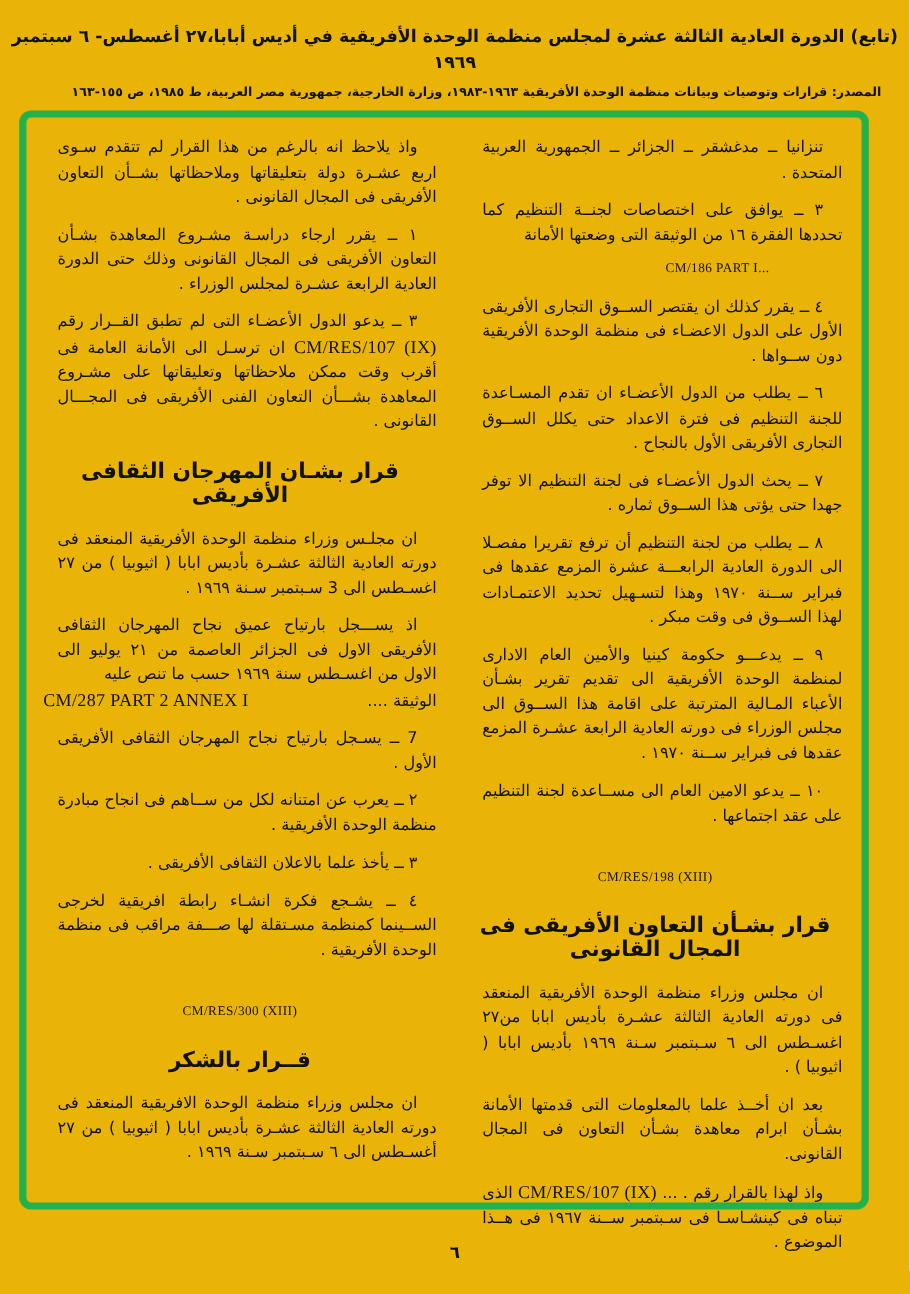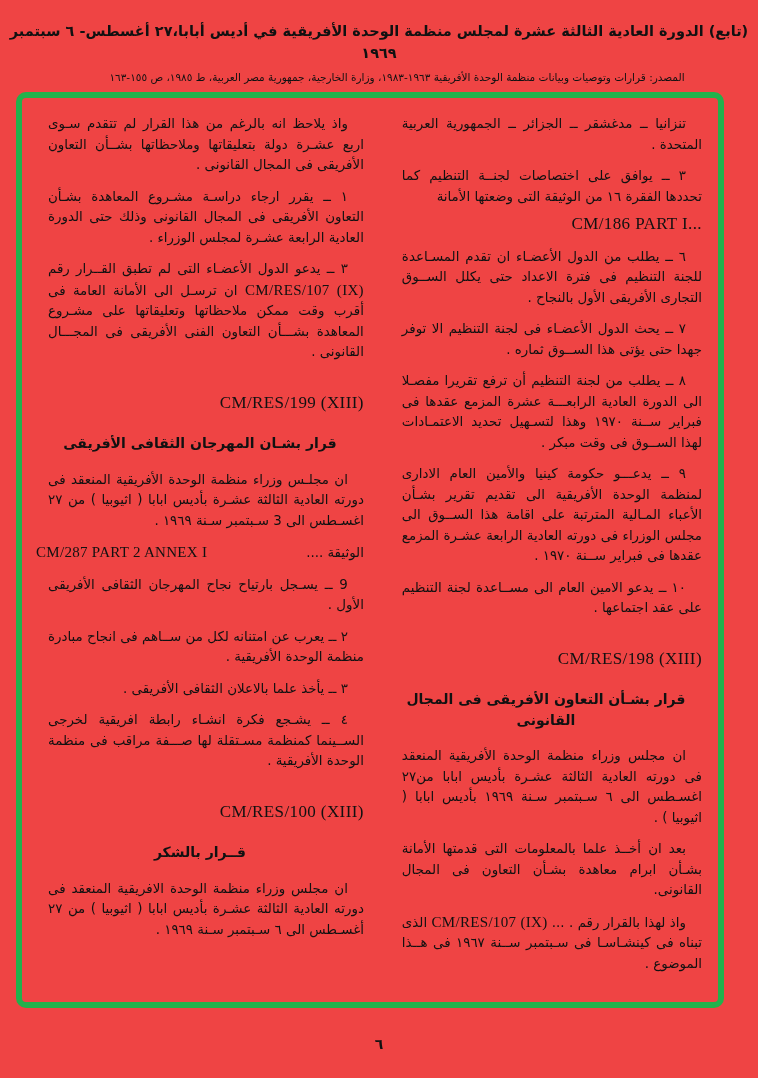--- a/index.html
+++ b/index.html
@@ -1,28 +1,28 @@
 <!DOCTYPE html>
 <html lang="ar" dir="rtl"><head>
 <meta charset="utf-8">
 <style>
   html,body{margin:0;padding:0;background:#fff;}
   .page{
     position:relative;
     width:758px;height:1078px;
-    background:#ef4444;
+    background:#eab308;
     font-family:"DejaVu Sans",sans-serif;
     color:#111;
     overflow:hidden;
     direction:rtl;
   }
   
   .hdr{position:absolute;top:20px;left:0;width:100%;text-align:center;}
   .hdr-title{font-size:14.5px;font-weight:bold;letter-spacing:0;line-height:22px;}
-  .hdr-source{font-size:10.5px;font-weight:normal;margin-top:7px;padding-left:36px;}
+  .hdr-source{font-size:10.5px;font-weight:bold;margin-top:7px;padding-left:36px;}
   
   .frame{
     position:absolute;
     left:16px;top:92px;
     width:708px;height:916px;
     border:6px solid #22b14c;
     border-radius:10px;
     box-sizing:border-box;
   }
   .cols{
@@ -39,35 +39,35 @@
   .col-right{flex-basis:318px;}
   .col-left{flex-basis:334px;}
   .para{
     text-align:justify;
     text-indent:16px;
     margin:0 0 11px 12px;
   }
   .para:last-child{margin-bottom:0;}
   .code{
     direction:ltr;
-    text-align:right;
+    text-align:center;
     font-family:"Liberation Serif",serif;
-    font-size:17px;
+    font-size:11px;
     letter-spacing:.4px;
     white-space:nowrap;
   }
   .code-inline{
     margin:-4px 0 12px 0;
     padding-left:104px;
   }
   .section-code{margin:30px 0 4px 0;}
   .res-heading{
     font-weight:bold;
     text-align:center;
-    font-size:14px;
+    font-size:18px;
     margin:20px 0 16px 0;
     text-indent:0;
   }
   .split-line{
     display:flex;
     justify-content:space-between;
     align-items:baseline;
     direction:rtl;
     margin:0 0 11px 0;
   }
@@ -90,48 +90,49 @@
     <div class="hdr-source">المصدر: قرارات وتوصيات وبيانات منظمة الوحدة الأفريقية ١٩٦٣-١٩٨٣، وزارة الخارجية، جمهورية مصر العربية، ط ١٩٨٥، ص ١٥٥-١٦٣</div>
   </div>
 
   <div class="frame" style="border-color: rgb(34, 177, 76);">
     <div class="cols">
 
       <div class="col col-right">
         <p class="para">تنزانيا ــ مدغشقر ــ الجزائر ــ الجمهورية العربية المتحدة .</p>
         <p class="para">٣ ــ يوافق على اختصاصات لجنــة التنظيم كما تحددها الفقرة ١٦ من الوثيقة التى وضعتها الأمانة</p>
         <div class="code code-inline">CM/186 PART I...</div>
+        <p class="para">٤ ــ يقرر كذلك ان يقتصر الســوق التجارى الأفريقى الأول على الدول الاعضـاء فى منظمة الوحدة الأفريقية دون ســواها .</p>
         <p class="para">٦ ــ يطلب من الدول الأعضـاء ان تقدم المسـاعدة للجنة التنظيم فى فترة الاعداد حتى يكلل الســوق التجارى الأفريقى الأول بالنجاح .</p>
         <p class="para">٧ ــ يحث الدول الأعضـاء فى لجنة التنظيم الا توفر جهدا حتى يؤتى هذا الســوق ثماره .</p>
         <p class="para">٨ ــ يطلب من لجنة التنظيم أن ترفع تقريرا مفصـلا الى الدورة العادية الرابعـــة عشرة المزمع عقدها فى فبراير ســنة ١٩٧٠ وهذا لتسـهيل تحديد الاعتمـادات لهذا الســوق فى وقت مبكر .</p>
         <p class="para">٩ ــ يدعـــو حكومة كينيا والأمين العام الادارى لمنظمة الوحدة الأفريقية الى تقديم تقرير بشـأن الأعباء المـالية المترتبة على اقامة هذا الســوق الى مجلس الوزراء فى دورته العادية الرابعة عشـرة المزمع عقدها فى فبراير ســنة ١٩٧٠ .</p>
         <p class="para">١٠ ــ يدعو الامين العام الى مســاعدة لجنة التنظيم على عقد اجتماعها .</p>
         <div class="code section-code">CM/RES/198 (XIII)</div>
         <p class="para res-heading">قرار بشـأن التعاون الأفريقى فى المجال القانونى</p>
         <p class="para">ان مجلس وزراء منظمة الوحدة الأفريقية المنعقد فى دورته العادية الثالثة عشـرة بأديس ابابا من٢٧ اغسـطس الى ٦ سـبتمبر سـنة ١٩٦٩ بأديس ابابا ( اثيوبيا ) .</p>
         <p class="para">بعد ان أخــذ علما بالمعلومات التى قدمتها الأمانة بشـأن ابرام معاهدة بشـأن التعاون فى المجال القانونى.</p>
         <p class="para"><span>واذ لهذا بالقرار رقم . ...</span> <span class="latin">CM/RES/107 (IX)</span> <span>الذى تبناه فى كينشـاسـا فى سـبتمبر ســنة ١٩٦٧ فى هــذا الموضوع .</span></p>
       </div>
 
       <div class="col col-left">
         <p class="para">واذ يلاحظ انه بالرغم من هذا القرار لم تتقدم سـوى اربع عشـرة دولة بتعليقاتها وملاحظاتها بشــأن التعاون الأفريقى فى المجال القانونى .</p>
         <p class="para">١ ــ يقرر ارجاء دراسـة مشـروع المعاهدة بشـأن التعاون الأفريقى فى المجال القانونى وذلك حتى الدورة العادية الرابعة عشـرة لمجلس الوزراء .</p>
         <p class="para"><span>٣ ــ يدعو الدول الأعضـاء التى لم تطبق القــرار رقم</span> <span class="latin">CM/RES/107 (IX)</span> <span>ان ترسـل الى الأمانة العامة فى أقرب وقت ممكن ملاحظاتها وتعليقاتها على مشـروع المعاهدة بشـــأن التعاون الفنى الأفريقى فى المجـــال القانونى .</span></p>
-        <div class="code section-code">CM/RES/199 (XIII)</div>
         <p class="para res-heading">قرار بشـان المهرجان الثقافى الأفريقى</p>
         <p class="para">ان مجلـس وزراء منظمة الوحدة الأفريقية المنعقد فى دورته العادية الثالثة عشـرة بأديس ابابا ( اثيوبيا ) من ٢٧ اغسـطس الى 3 سـبتمبر سـنة ١٩٦٩ .</p>
+        <p class="para" style="margin-bottom:0;">اذ يســـجل بارتياح عميق نجاح المهرجان الثقافى الأفريقى الاول فى الجزائر العاصمة من ٢١ يوليو الى الاول من اغسـطس سنة ١٩٦٩ حسب ما تنص عليه</p>
         <div class="split-line">
           <span>الوثيقة ....</span>
           <span class="latin">CM/287 PART 2 ANNEX I</span>
         </div>
-        <p class="para">9 ــ يسـجل بارتياح نجاح المهرجان الثقافى الأفريقى الأول .</p>
+        <p class="para">7 ــ يسـجل بارتياح نجاح المهرجان الثقافى الأفريقى الأول .</p>
         <p class="para">٢ ــ يعرب عن امتنانه لكل من ســاهم فى انجاح مبادرة منظمة الوحدة الأفريقية .</p>
         <p class="para">٣ ــ يأخذ علما بالاعلان الثقافى الأفريقى .</p>
         <p class="para">٤ ــ يشـجع فكرة انشـاء رابطة افريقية لخرجى الســينما كمنظمة مسـتقلة لها صـــفة مراقب فى منظمة الوحدة الأفريقية .</p>
-        <div class="code section-code">CM/RES/100 (XIII)</div>
+        <div class="code section-code">CM/RES/300 (XIII)</div>
         <p class="para res-heading">قــرار بالشكر</p>
         <p class="para">ان مجلس وزراء منظمة الوحدة الافريقية المنعقد فى دورته العادية الثالثة عشـرة بأديس ابابا ( اثيوبيا ) من ٢٧ أغسـطس الى ٦ سـبتمبر سـنة ١٩٦٩ .</p>
       </div>
 
     </div>
   </div>
 
   <div class="pagenum">٦</div>
 
 </div>

